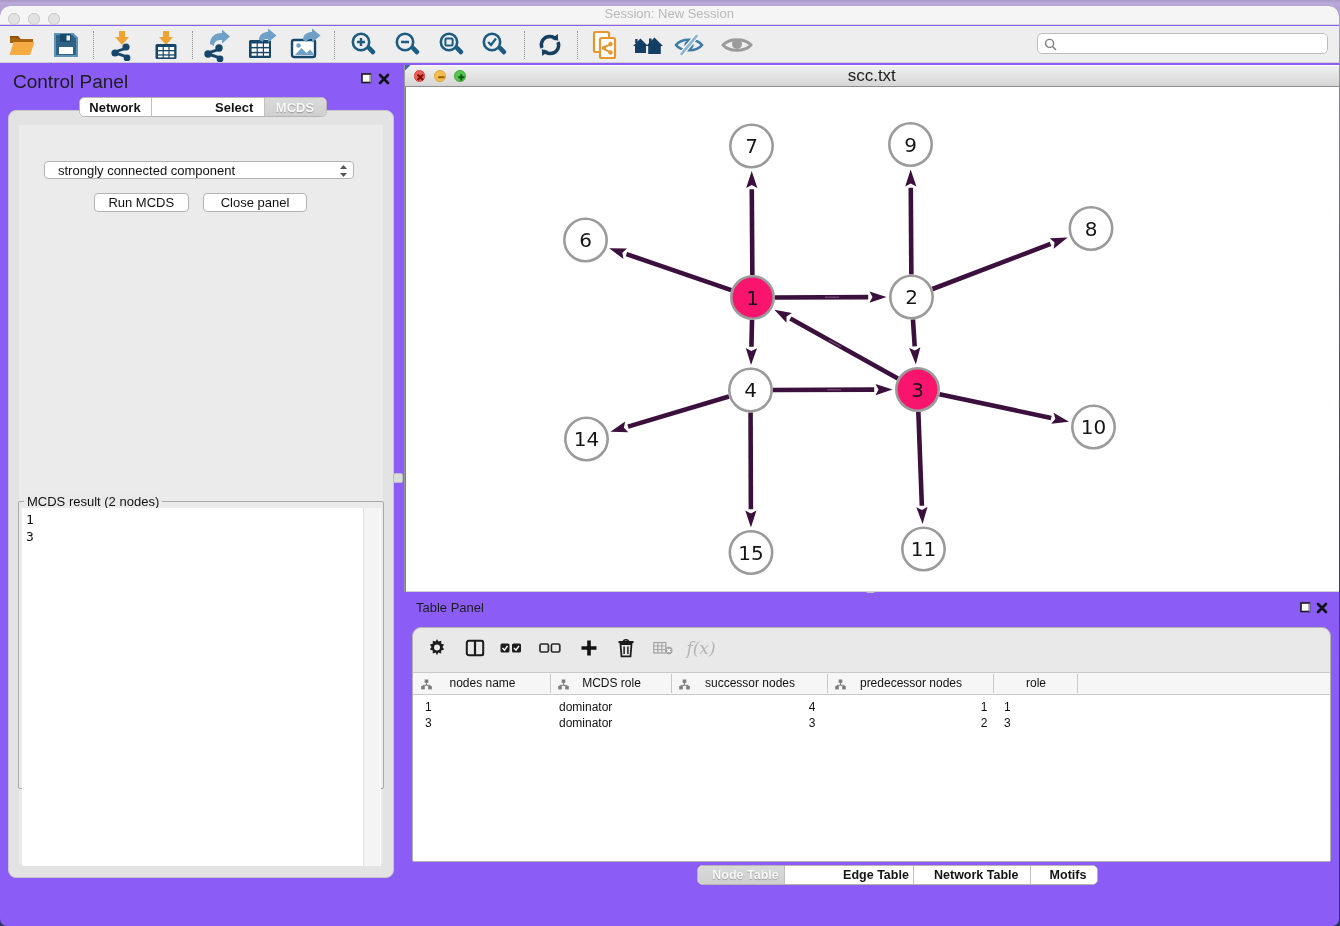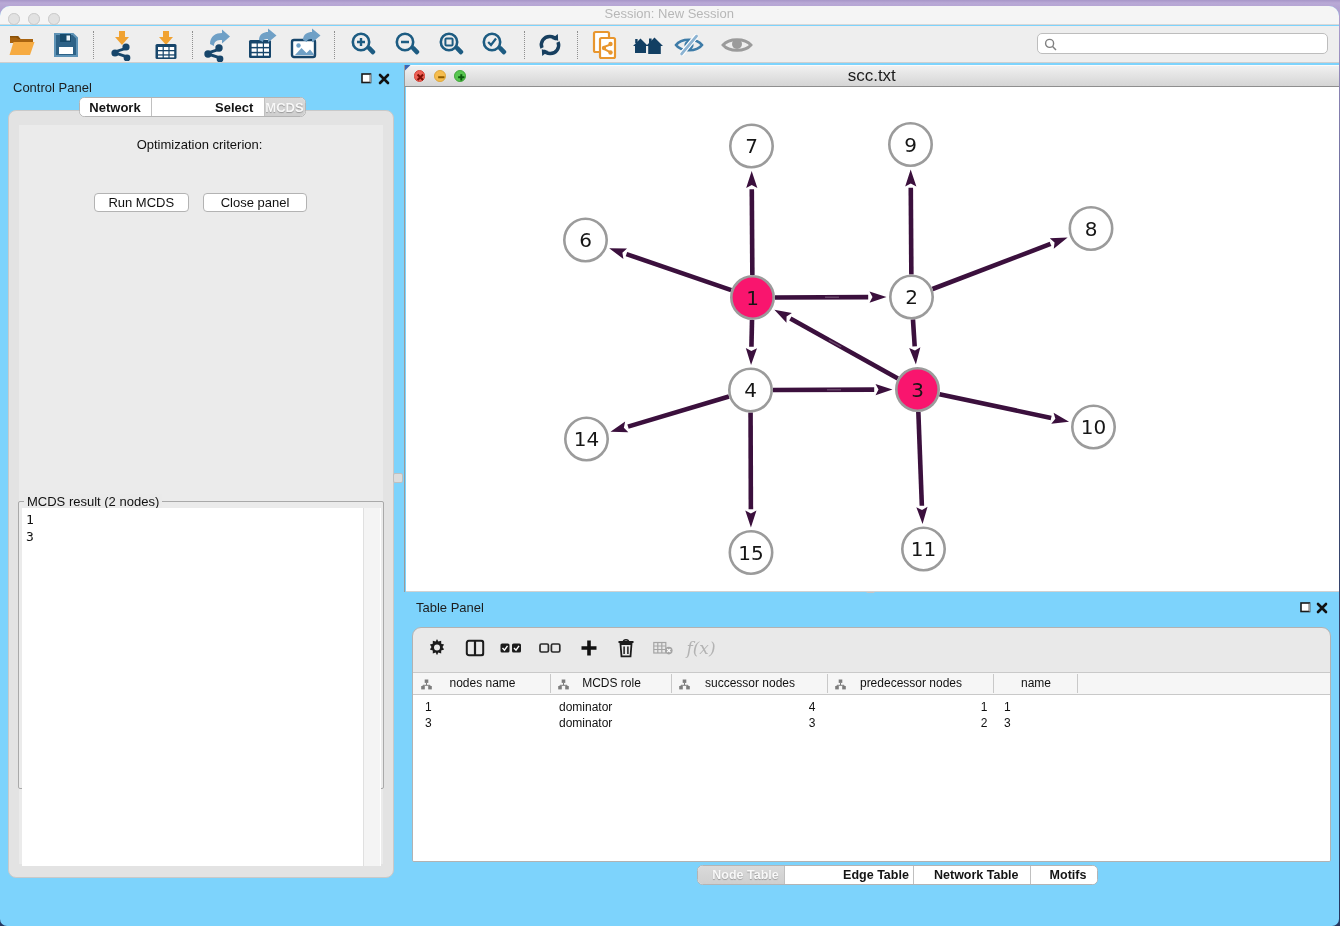--- a/index.html
+++ b/index.html
@@ -4,36 +4,36 @@
 <style>
   * { margin:0; padding:0; box-sizing:border-box; }
   html,body { width:1340px; height:926px; overflow:hidden; }
   body {
     font-family:"Liberation Sans", sans-serif;
     background:linear-gradient(180deg,#a796c8 0px,#b9a9d6 3px,#b3a3d2 8px,#8a83b3 90px,#565c8c 260px,#3a466f 480px,#263760 926px);
     position:relative;
   }
   .window {
     position:absolute; left:0; top:5.5px; width:1338.5px; height:920.5px;
-    background:#7dd3fc; border-radius:10px 10px 7px 7px; overflow:hidden;
+    background:#8b5cf6; border-radius:10px 10px 7px 7px; overflow:hidden;
   }
   
   .titlebar { position:absolute; left:0; top:0; width:100%; height:19px; background:#f5f5f5; border-bottom:1px solid #d8d8d8; }
   .traffic { position:absolute; top:7.5px; width:11.5px; height:11.5px; border-radius:50%; background:#e2e2e2; border:1px solid #c7c7c7; }
   .t1{ left:8px; } .t2{ left:28px; } .t3{ left:48px; }
   .wintitle { position:absolute; left:0; right:0; top:0; height:19px; line-height:16px; text-align:center; font-size:13px; color:#b7b7b7; }
   
   .toolbar { position:absolute; left:0; top:20px; width:100%; height:37.5px; background:#eeeeee; border-bottom:1px solid #cfcfcf; }
   .tbicon { position:absolute; width:36px; height:36px; transform:translateX(-50%); top:1px; display:flex; align-items:center; justify-content:center; }
   .tbsep { position:absolute; top:5px; height:28px; width:0; border-left:1px dotted #8f8f8f; }
   .searchbox { position:absolute; left:1037px; top:7.5px; width:291px; height:21px; background:#fff; border:1px solid #bdbdbd; border-radius:5px; }
   .searchbox input { position:absolute; left:24px; top:1px; width:260px; height:17px; border:none; outline:none; font-size:12px; background:transparent; font-family:"Liberation Sans",sans-serif; }
   .searchbox svg { position:absolute; left:6px; top:3.5px; }
   
-  .cp-header-title { position:absolute; left:13px; top:74px; font-size:13px; color:#1d1d1d; }
+  .cp-header-title { position:absolute; left:13px; top:65px; font-size:19px; color:#1d1d1d; }
   .dockbtn { position:absolute; width:14px; height:14px; display:flex; align-items:center; justify-content:center; }
   .cp-float { left:359px; top:66px; } .cp-close { left:376.5px; top:66px; }
   .tp-float { left:1298px; top:594.5px; } .tp-close { left:1315px; top:595px; }
   .tabstrip { position:absolute; display:flex; z-index:2; border:1px solid #b4b4b4; border-radius:5.5px; overflow:hidden; background:#fff; }
   .cp-tabs { left:78.5px; top:91.5px; height:20px; z-index:3; }
   .tab { height:100%; display:flex; align-items:center; justify-content:center; font-size:13px; font-weight:bold; color:#141414; background:#fff; border-right:1px solid #c0c0c0; }
   .tab:last-child { border-right:none; }
   .tab.active { background:linear-gradient(180deg,#dadada,#cfcfcf); color:#f8f8f8; text-shadow:0 1px 1px #9a9a9a; }
   .cp-body { position:absolute; left:8px; top:104.5px; width:385.5px; height:767.5px; background:#e3e3e3; border:1px solid #c9c9c9; border-radius:8px; }
   .cp-inner { position:absolute; left:10px; top:14px; width:363.5px; height:739px; background:#ebebeb; }
@@ -282,26 +282,32 @@
   </div>
   <div class="dockbtn cp-close">
     <svg width="12" height="12" viewBox="0 0 12 12">
         <path d="M2 2 L10 10 M10 2 L2 10" stroke="#111" stroke-width="2.6" stroke-linecap="round"></path>
       </svg>
   </div>
   <div class="tabstrip cp-tabs">
       <div class="tab" style="width: 72px;">Network</div>
       <div class="tab" style="width: 53.5px; margin-top: 24px;">Style</div>
       <div class="tab" style="width: 59.5px;">Select</div>
-      <div class="tab active" style="width: 40px;">MCDS</div>
+      <div class="tab active" style="width: 61px;">MCDS</div>
     </div>
   <div class="cp-body">
     <div class="cp-inner"></div>
   </div>
-  <div class="opt-label">Optimization criterion:</div>
+  <div class="dropdown">
+    <span class="ddtext">strongly connected component</span>
+    <svg width="9" height="14" viewBox="0 0 9 14">
+        <path d="M4.5 1 L8 5 H1 z" fill="#555"></path>
+        <path d="M4.5 13 L1 9 H8 z" fill="#555"></path>
+      </svg>
+  </div>
   <button class="btn btn-run">Run MCDS</button>
   <button class="btn btn-closepanel">Close panel</button>
   <div class="groupbox">
     <div class="groupbox-label">MCDS result (2 nodes)</div>
     <div class="resultarea">
       <div id="result-lines" style="padding-top:3.5px">
           <div class="resultline">1</div>
           <div class="resultline">3</div>
         </div>
       <div class="result-scroll"></div>
@@ -501,21 +507,21 @@
               <rect x="3.7" y="0.5" width="3.6" height="3.4"></rect>
               <rect x="0.2" y="7" width="3.6" height="3.4"></rect>
               <rect x="7.2" y="7" width="3.6" height="3.4"></rect>
             </g>
             <path d="M5.5 4 v2 M2 8.5 v-2.2 h7 v2.2" fill="none" stroke="#7c7c7c" stroke-width="1"></path>
           </svg>
           <div class="lbl">predecessor nodes</div>
           <div class="sep"></div>
         </div>
         <div class="th" style="left: 581px; width: 84px;">
-          <div class="lbl">name</div>
+          <div class="lbl">role</div>
           <div class="sep"></div>
         </div>
       </div>
     <div class="tbody" id="table-body">
         <div class="trow" style="top: 3.5px;">
           <div class="tcell" style="left: 1px; width: 137px; text-align: left; padding-left: 11px; padding-right: 0px;">1</div>
           <div class="tcell" style="left: 138px; width: 121px; text-align: left; padding-left: 8px; padding-right: 0px;">dominator</div>
           <div class="tcell" style="left: 259px; width: 156px; text-align: right; padding-left: 0px; padding-right: 12.5px;">4</div>
           <div class="tcell" style="left: 415px; width: 166px; text-align: right; padding-left: 0px; padding-right: 6.5px;">1</div>
           <div class="tcell" style="left: 581px; width: 84px; text-align: left; padding-left: 10px; padding-right: 0px;">1</div>

